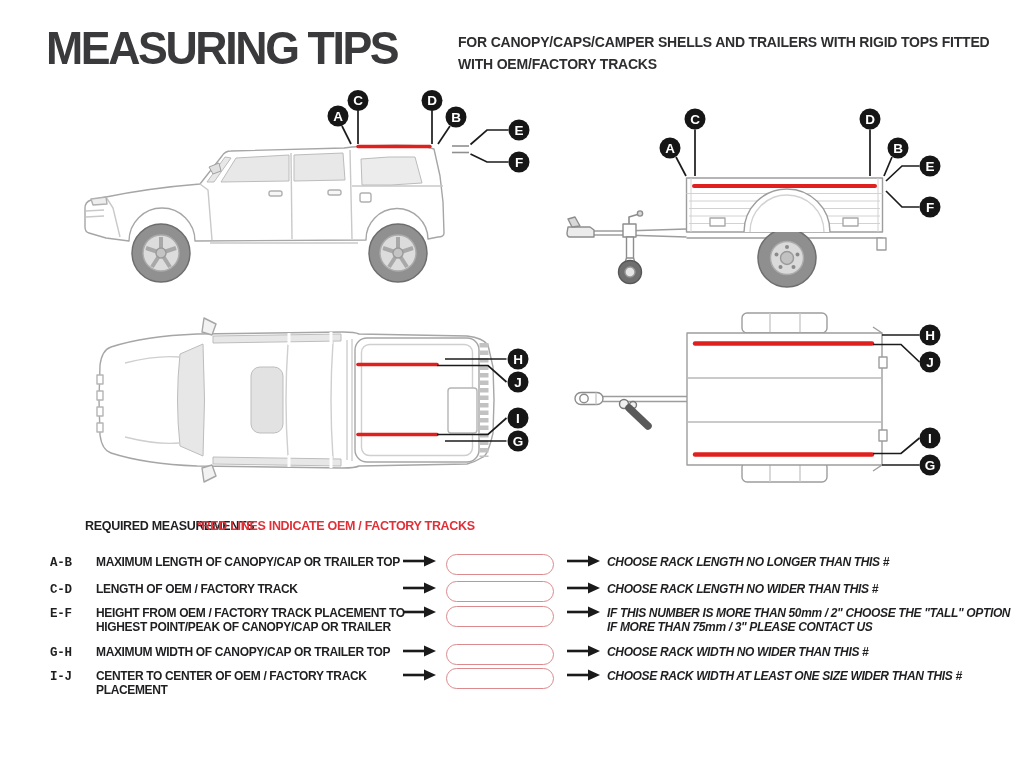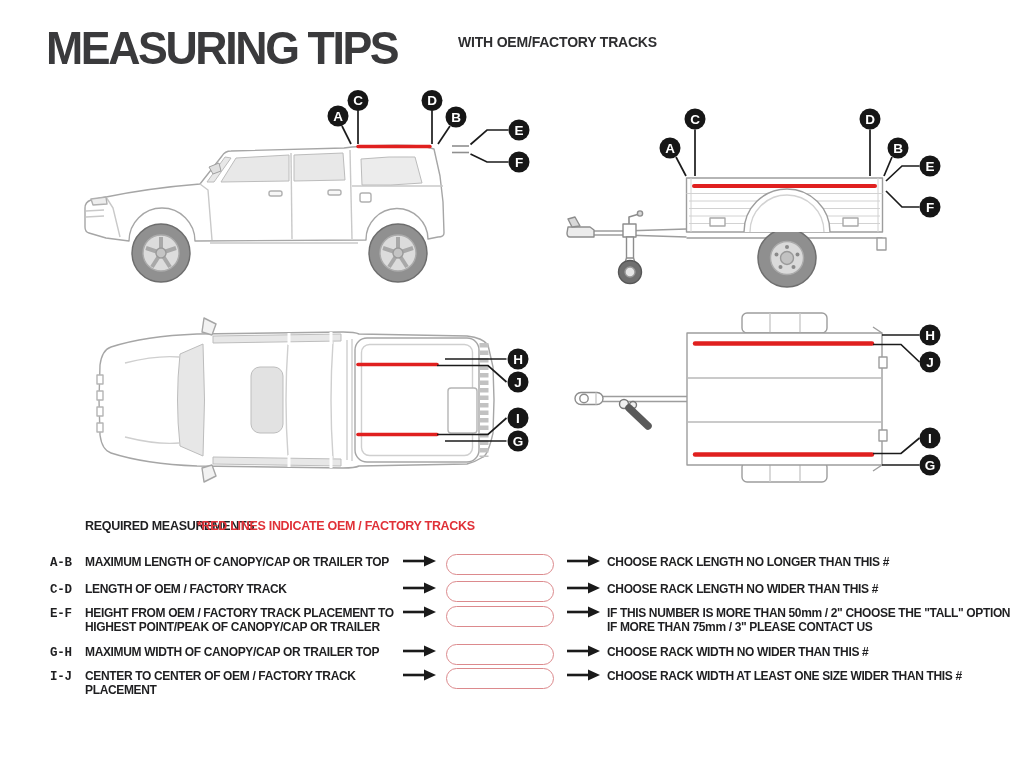--- a/index.html
+++ b/index.html
@@ -18,39 +18,40 @@
               fill:#ffffff;text-anchor:middle;}
   .lead{stroke:#1b1b1b;stroke-width:1.7;fill:none;}
   .cob{fill:#161616;}
   .track{stroke:#e0201f;stroke-linecap:round;fill:none;}
 
   
   .sec-label{left:48px;top:519px;font-size:12.5px;font-weight:700;letter-spacing:-0.3px;padding-left:37px;}
   .sec-legend{left:197px;top:519px;font-size:12.5px;font-weight:700;letter-spacing:-0.3px;color:#e03138;}
   .m-row{position:absolute;left:0;width:1024px;height:0;}
   .m-id{position:absolute;left:50px;top:3px;width:34px;font-size:12.5px;font-weight:700;letter-spacing:-0.2px;font-family:Liberation Mono, monospace;}
-  .m-desc{position:absolute;left:85px;top:3px;width:318px;font-size:12px;font-weight:700;
+  .m-desc{position:absolute;left:96px;top:3px;width:318px;font-size:12px;font-weight:700;
           letter-spacing:-0.35px;line-height:13.5px;white-space:pre-line;}
   .m-result{position:absolute;left:607px;top:3px;width:410px;font-size:12px;font-weight:700;
-            letter-spacing:-0.35px;line-height:13.5px;white-space:pre-line;}
+            letter-spacing:-0.35px;line-height:13.5px;white-space:pre-line;font-style:italic;}
   .m-arrow1{position:absolute;left:402px;top:2px;}
   .m-arrow2{position:absolute;left:566px;top:2px;}
   .m-pill{position:absolute;left:446px;top:1px;width:106px;height:19px;
           border:1.5px solid #dc8a8d;border-radius:11px;background:#ffffff;}
 
   
   .footer{left:38px;top:710px;width:975px;font-size:11.5px;font-weight:400;
           letter-spacing:-0.1px;line-height:13.5px;color:#161616;}
   .footer .l2{padding-left:6px;}
 </style>
 </head>
 <body>
 
 <div class="abs title">MEASURING TIPS</div>
 <div class="abs subtitle">
+  <div>FOR CANOPY/CAPS/CAMPER SHELLS AND TRAILERS WITH RIGID TOPS FITTED</div>
   <div>WITH OEM/FACTORY TRACKS</div>
 </div>
 
 <svg class="abs" style="left:60px;top:90px" width="480" height="200" viewBox="0 0 480 200">
   <g stroke="#a6a6a6" stroke-width="1.4" fill="none" stroke-linejoin="round">
 
     <g>
       <circle cx="101" cy="163" r="29" fill="#909090" stroke="#6d6d6d"></circle>
       <circle cx="101" cy="163" r="18" fill="#dcdcdc" stroke="#ababab"></circle>
       <g stroke="#a8a8a8" stroke-width="4">

